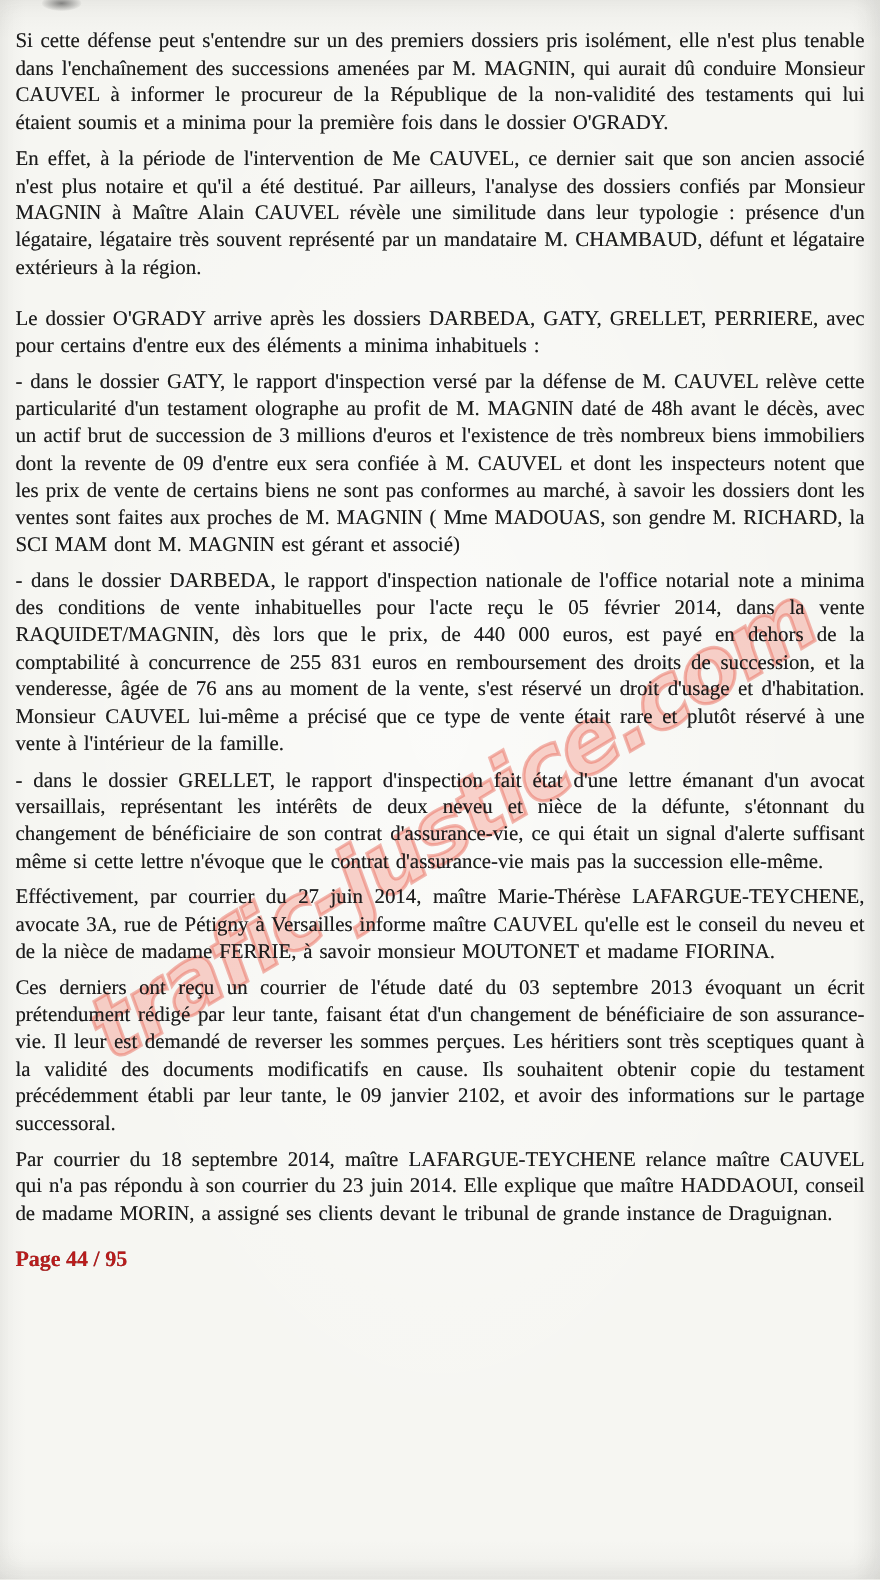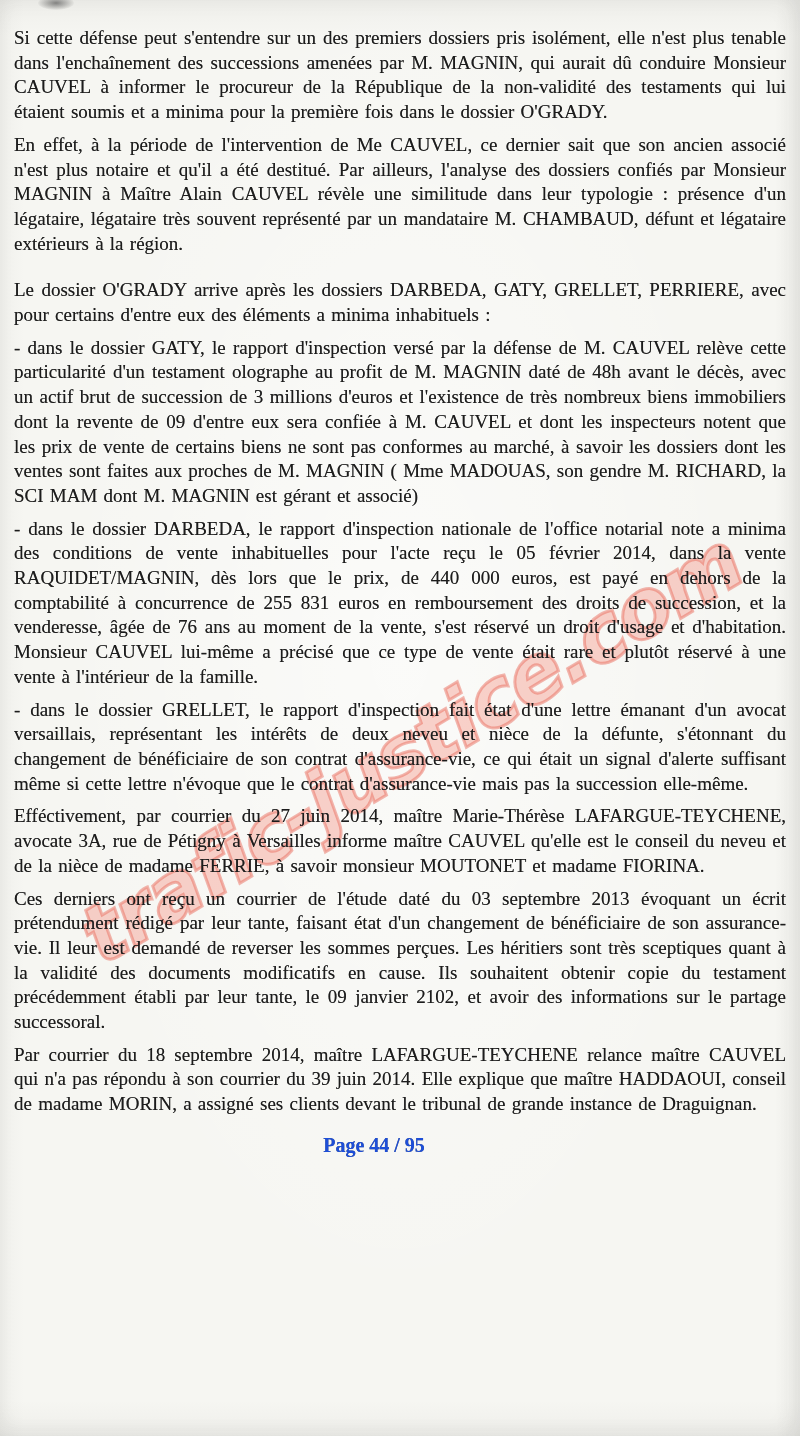--- a/index.html
+++ b/index.html
@@ -67,39 +67,39 @@
     margin: 0 0 8px 0;
     text-align: justify;
     word-spacing: 1.5px;
     text-shadow: 0 0 0.4px rgba(20,20,20,0.55);
   }
   .gap-before-md { margin-top: 22px !important; }
   .gap-before-lg { margin-top: 52px !important; }
   .page-footer {
     margin-top: 16px;
     padding-right: 52px;
-    text-align: center;
+    text-align: left;
     font-weight: bold;
     font-size: 20px;
-    color: #1d4ed8;
+    color: #b91c1c;
     text-shadow: 0 0 0.4px rgba(20,20,20,0.6);
   }
 </style>
 </head>
 <body>
 
 <div class="scan-surface"></div>
 <div class="smudge-top-left"></div>
 
 <div class="watermark">trafic-justice.com</div>
 
 <main class="content">
   <p>Si cette défense peut s'entendre sur un des premiers dossiers pris isolément, elle n'est plus tenable dans l'enchaînement des successions amenées par M. MAGNIN, qui aurait dû conduire Monsieur CAUVEL à informer le procureur de la République de la non-validité des testaments qui lui étaient soumis et a minima pour la première fois dans le dossier O'GRADY.</p>
   <p>En effet, à la période de l'intervention de Me CAUVEL, ce dernier sait que son ancien associé n'est plus notaire et qu'il a été destitué. Par ailleurs, l'analyse des dossiers confiés par Monsieur MAGNIN à Maître Alain CAUVEL révèle une similitude dans leur typologie : présence d'un légataire, légataire très souvent représenté par un mandataire M. CHAMBAUD, défunt et légataire extérieurs à la région.</p>
   <p class="gap-before-md">Le dossier O'GRADY arrive après les dossiers DARBEDA, GATY, GRELLET, PERRIERE, avec pour certains d'entre eux des éléments a minima inhabituels :</p>
   <p>- dans le dossier GATY, le rapport d'inspection versé par la défense de M. CAUVEL relève cette particularité d'un testament olographe au profit de M. MAGNIN daté de 48h avant le décès, avec un actif brut de succession de 3 millions d'euros et l'existence de très nombreux biens immobiliers dont la revente de 09 d'entre eux sera confiée à M. CAUVEL et dont les inspecteurs notent que les prix de vente de certains biens ne sont pas conformes au marché, à savoir les dossiers dont les ventes sont faites aux proches de M. MAGNIN ( Mme MADOUAS, son gendre M. RICHARD, la SCI MAM dont M. MAGNIN est gérant et associé)</p>
   <p>- dans le dossier DARBEDA, le rapport d'inspection nationale de l'office notarial note a minima des conditions de vente inhabituelles pour l'acte reçu le 05 février 2014, dans la vente RAQUIDET/MAGNIN, dès lors que le prix, de 440 000 euros, est payé en dehors de la comptabilité à concurrence de 255 831 euros en remboursement des droits de succession, et la venderesse, âgée de 76 ans au moment de la vente, s'est réservé un droit d'usage et d'habitation. Monsieur CAUVEL lui-même a précisé que ce type de vente était rare et plutôt réservé à une vente à l'intérieur de la famille.</p>
   <p>- dans le dossier GRELLET, le rapport d'inspection fait état d'une lettre émanant d'un avocat versaillais, représentant les intérêts de deux neveu et nièce de la défunte, s'étonnant du changement de bénéficiaire de son contrat d'assurance-vie, ce qui était un signal d'alerte suffisant même si cette lettre n'évoque que le contrat d'assurance-vie mais pas la succession elle-même.</p>
   <p>Efféctivement, par courrier du 27 juin 2014, maître Marie-Thérèse LAFARGUE-TEYCHENE, avocate 3A, rue de Pétigny à Versailles informe maître CAUVEL qu'elle est le conseil du neveu et de la nièce de madame FERRIE, à savoir monsieur MOUTONET et madame FIORINA.</p>
   <p>Ces derniers ont reçu un courrier de l'étude daté du 03 septembre 2013 évoquant un écrit prétendument rédigé par leur tante, faisant état d'un changement de bénéficiaire de son assurance-vie. Il leur est demandé de reverser les sommes perçues. Les héritiers sont très sceptiques quant à la validité des documents modificatifs en cause. Ils souhaitent obtenir copie du testament précédemment établi par leur tante, le 09 janvier 2102, et avoir des informations sur le partage successoral.</p>
-  <p>Par courrier du 18 septembre 2014, maître LAFARGUE-TEYCHENE relance maître CAUVEL qui n'a pas répondu à son courrier du 39 juin 2014.  Elle explique que maître HADDAOUI, conseil de madame MORIN, a assigné ses clients devant le tribunal de grande instance de Draguignan.</p>
+  <p>Par courrier du 18 septembre 2014, maître LAFARGUE-TEYCHENE relance maître CAUVEL qui n'a pas répondu à son courrier du 23 juin 2014.  Elle explique que maître HADDAOUI, conseil de madame MORIN, a assigné ses clients devant le tribunal de grande instance de Draguignan.</p>
   <div class="page-footer">Page 44 / 95</div>
 </main>
 
 </body></html>

